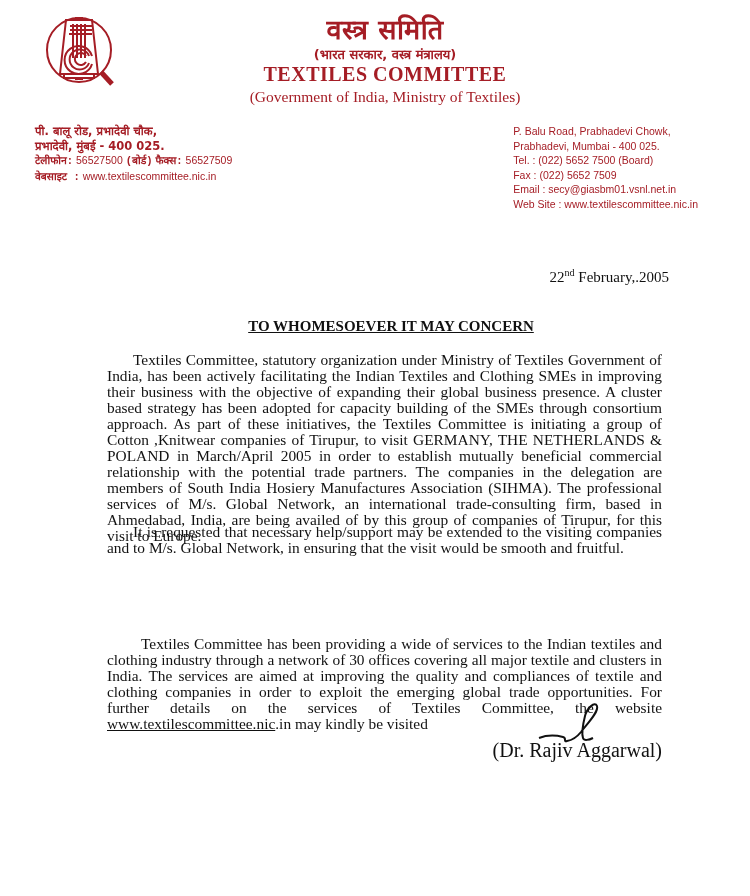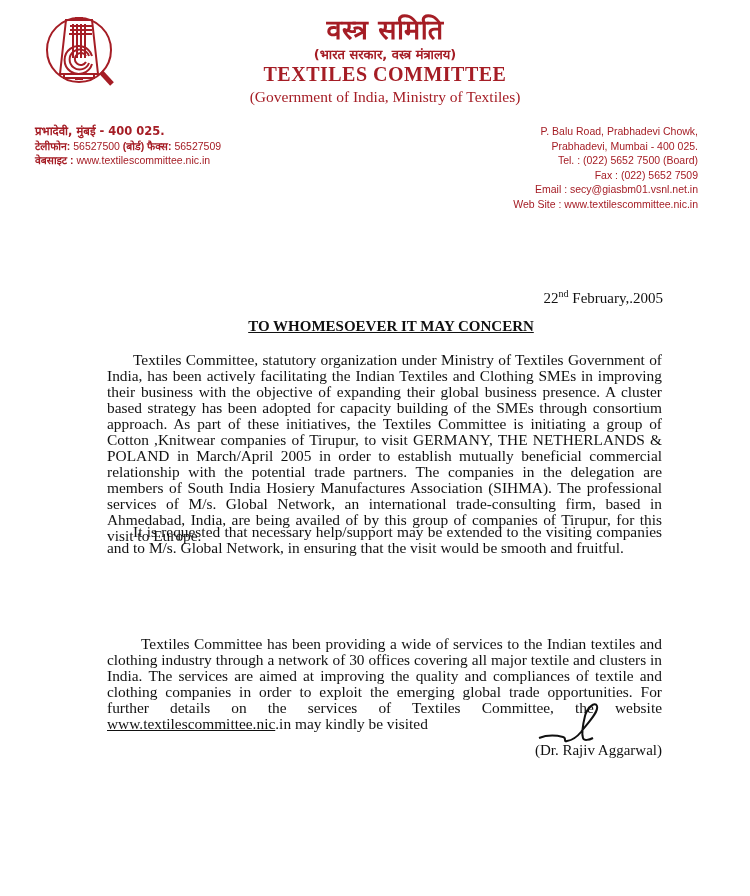--- a/index.html
+++ b/index.html
@@ -11,41 +11,41 @@
   .hdr { position: absolute; left: 0; width: 750px; text-align: center; color: #a51d25; margin-left: 10px; }
   .hdr-hindi-title { top: 10px; font-family: "DejaVu Sans", sans-serif; font-weight: bold; font-size: 27px; letter-spacing: 0.5px; }
   .hdr-hindi-sub { top: 45px; font-family: "DejaVu Sans", sans-serif; font-size: 13px; font-weight: bold; }
   .hdr-english-title { top: 63px; font-family: "Liberation Serif", serif; font-weight: bold; font-size: 20px; letter-spacing: 0.5px; }
   .hdr-english-sub { top: 88px; font-family: "Liberation Serif", serif; font-size: 15.5px; }
 
   .addr { position: absolute; top: 124px; color: #a51d25; font-family: "Liberation Sans", sans-serif;
           font-size: 10.5px; line-height: 14.5px; }
   .addr-hi { left: 35px; }
   .addr-hi .b { font-family: "DejaVu Sans", sans-serif; font-weight: bold; font-size: 11.5px; }
-  .addr-hi .n { font-family: Liberation Sans, sans-serif; font-weight: bold; font-size: 10.5px; }
+  .addr-hi .n { font-family: Liberation Mono, monospace; font-weight: bold; font-size: 10.5px; }
   .addr-hi .s { font-family: Liberation Sans, sans-serif; font-weight: normal; font-size: 10.5px; }
-  .addr-en { right: 52px; text-align: right; font-size: 10.5px; }
+  .addr-en { right: 52px; font-size: 10.5px; }
 
-  .date { position: absolute; top: 267px; right: 87px; font-size: 15px; margin-top: 21px; }
+  .date { position: absolute; top: 267px; right: 81px; font-size: 15px; }
   .date sup { font-size: 10px; }
 
   .subject { position: absolute; top: 318px; left: 0; width: 750px; text-align: center;
              font-weight: bold; text-decoration: underline; font-size: 15px; margin-left: 16px; }
 
   .para { position: absolute; left: 107px; width: 555px; font-size: 15.4px; line-height: 16px;
           text-align: justify; }
   .p1 { top: 352px; }
   .p2 { top: 524px; }
   .p3 { top: 636px; }
   .indent1 { text-indent: 26px; }
   .indent3 { text-indent: 34px; }
   .link { text-decoration: underline; }
 
   .signature { position: absolute; left: 537px; top: 702px; width: 70px; height: 42px; }
-  .signer { position: absolute; right: 88px; top: 741px; font-size: 15px; text-align: right; line-height: 19px; }
+  .signer { position: absolute; right: 88px; top: 741px; font-size: 20px; text-align: right; line-height: 19px; }
   .signer .role { margin-right: 0; }
 </style>
 </head>
 <body>
 
 <svg class="logo" viewBox="0 0 80 80">
   <g fill="none" stroke="#a51d25" stroke-width="2">
     <circle cx="37" cy="38" r="32"></circle>
     <path d="M24 8 L50 8 L56 62 L18 62 Z"></path>
     <path d="M22 62 L52 62 L52 66 L22 66 Z"></path>
@@ -64,20 +64,21 @@
   <rect x="33" y="65" width="8" height="3" fill="#a51d25"></rect>
   <line x1="59" y1="60" x2="70" y2="72" stroke="#a51d25" stroke-width="5"></line>
 </svg>
 
 <div class="hdr hdr-hindi-title">वस्त्र समिति</div>
 <div class="hdr hdr-hindi-sub">(भारत सरकार, वस्त्र मंत्रालय)</div>
 <div class="hdr hdr-english-title">TEXTILES COMMITTEE</div>
 <div class="hdr hdr-english-sub">(Government of India, Ministry of Textiles)</div>
 
 <div class="addr addr-hi">
+  <div class="b">पी. बालू रोड, प्रभादेवी चौक,</div>
   <div class="b">प्रभादेवी, मुंबई - 400 025.</div>
   <div>
     <span class="n">टेलीफोन:</span>
     <span class="s">56527500</span>
     <span class="n">(बोर्ड)</span>
     <span class="n">फैक्स:</span>
     <span class="s">56527509</span>
   </div>
   <div>
     <span class="n">वेबसाइट :</span>

